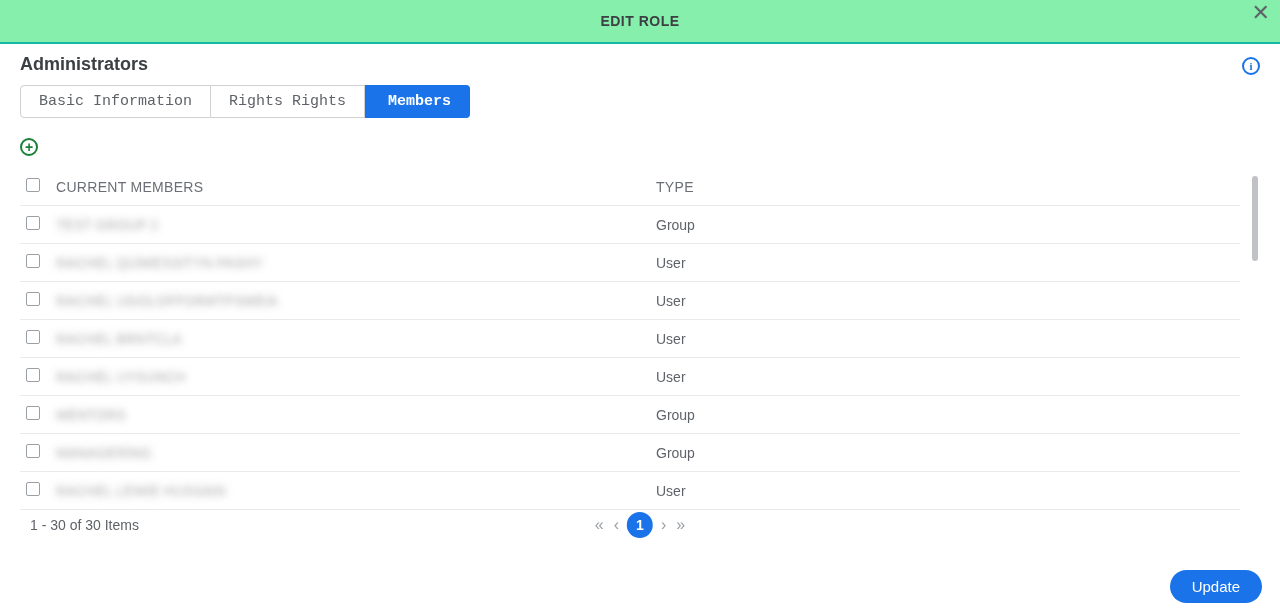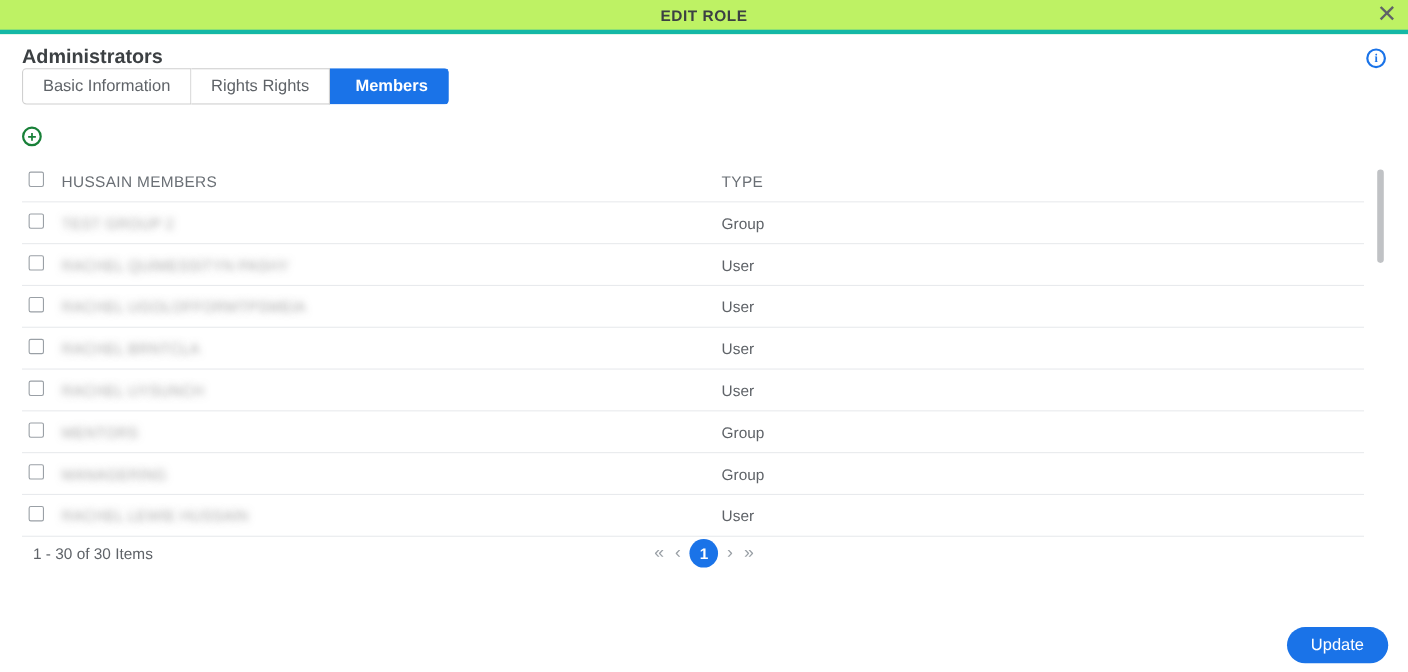--- a/index.html
+++ b/index.html
@@ -1,20 +1,20 @@
 <!DOCTYPE html>
 <html><head>
 <meta charset="utf-8">
 <style>
   * { box-sizing: border-box; margin: 0; padding: 0; }
   html, body { width: 1280px; height: 611px; font-family: "Segoe UI", Arial, sans-serif; overflow: hidden; background: #fff; }
   .modal-header {
-    background: #bef264;
-    height: 31px;
-    border-bottom: 4px solid #14b8a6;
+    background: #86efac;
+    height: 44px;
+    border-bottom: 2px solid #14b8a6;
     display: flex;
     align-items: center;
     justify-content: center;
     position: relative;
   }
   .modal-title {
     font-size: 14px;
     font-weight: 600;
     color: #3c4043;
     letter-spacing: 0.5px;
@@ -53,20 +53,22 @@
     align-items: center;
     justify-content: center;
     color: #1a73e8;
     font-size: 11px;
     font-weight: bold;
     font-family: Georgia, serif;
     cursor: pointer;
   }
   .tabs {
     display: flex;
+    margin-top: 10px;
+    font-family: Liberation Mono, monospace;
   }
   .tab {
     padding: 7px 18px;
     font-size: 15px;
     border: 1px solid #d0d0d0;
     background: #fff;
     color: #5f6368;
     cursor: pointer;
   }
   .tab + .tab { border-left: none; }
@@ -215,21 +217,21 @@
   </div>
 
   <span class="add-btn">+</span>
 
   <div class="table-wrap">
     <div class="table-scroll">
       <table>
         <thead>
           <tr>
             <th class="col-check"><input type="checkbox" style=""></th>
-            <th class="col-name">HUSSAIN MEMBERS</th>
+            <th class="col-name">CURRENT MEMBERS</th>
             <th>TYPE</th>
           </tr>
         </thead>
         <tbody>
           <tr>
             <td><input type="checkbox" style=""></td>
             <td class="blurred">TEST GROUP 2</td>
             <td>Group</td>
           </tr>
           <tr>

